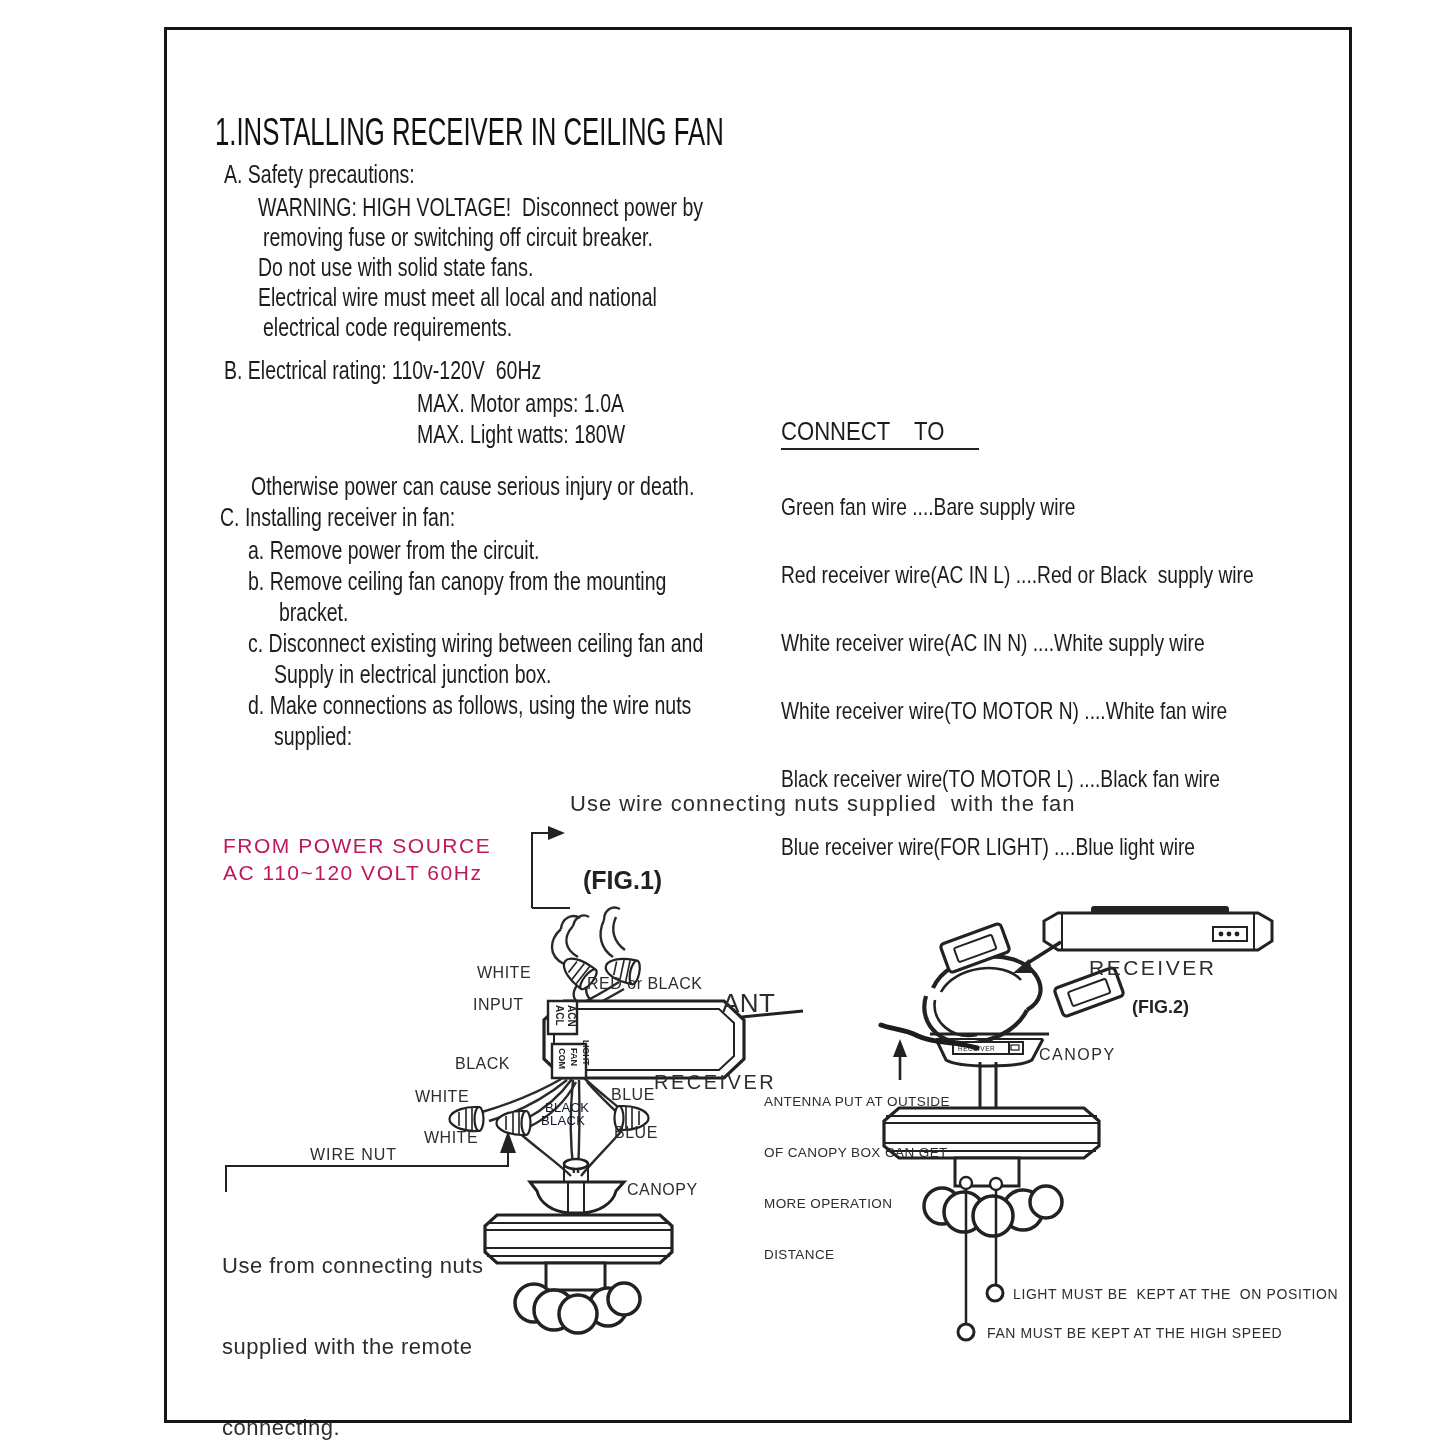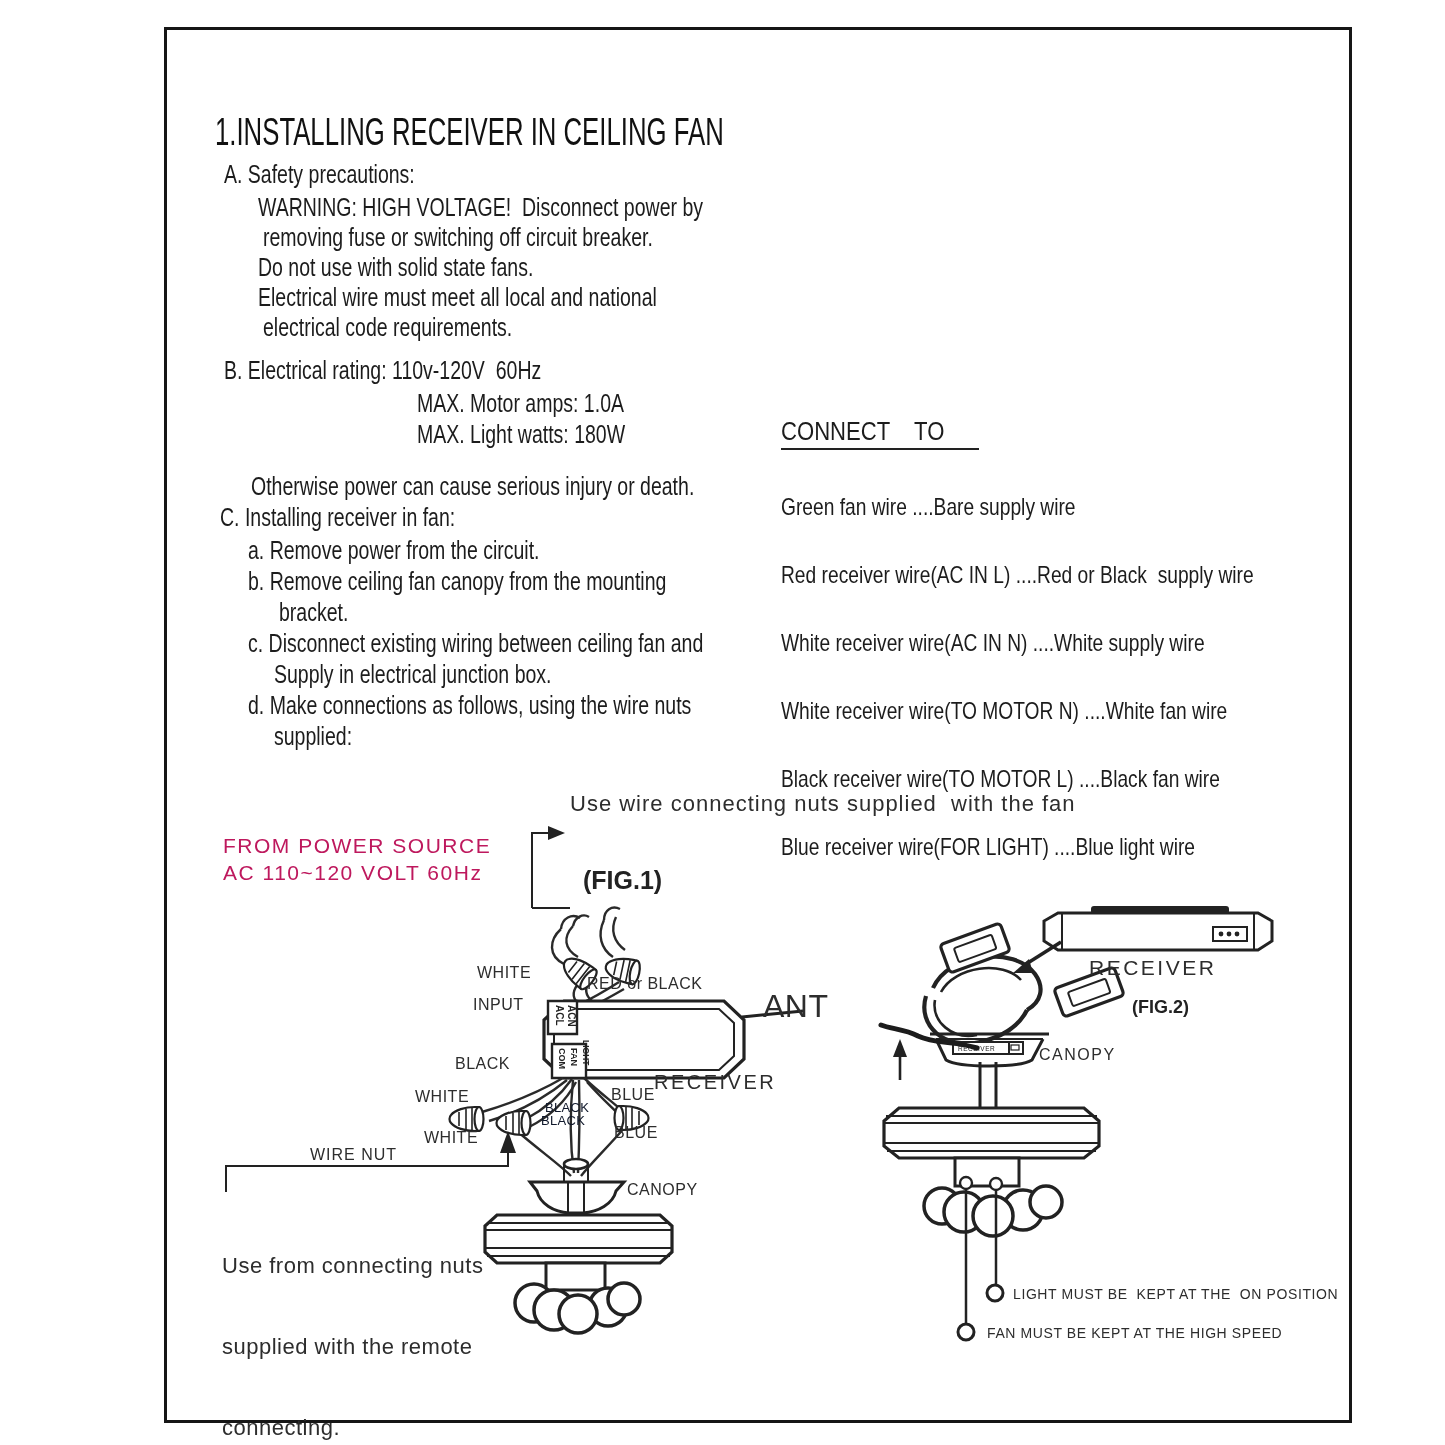--- a/index.html
+++ b/index.html
@@ -227,35 +227,41 @@
   </div>
 
   <div class="abs nt" style="left:543px;top:791px;">Use wire connecting nuts supplied  with the fan</div>
   <div class="abs ps" style="left:196px;top:834px;">FROM POWER SOURCE</div>
   <div class="abs ps" style="left:196px;top:861px;">AC 110~120 VOLT 60Hz</div>
   <div class="abs cap" style="left:556px;top:866px;">(FIG.1)</div>
 
   <div class="abs dl" style="left:450px;top:964px;">WHITE</div>
   <div class="abs dl" style="left:446px;top:996px;">INPUT</div>
   <div class="abs dl" style="left:560px;top:975px;">RED or BLACK</div>
-  <div class="abs dl" style="left:736px;top:988px;font-size:32px;">ANT</div>
+  <div class="abs dl" style="left:695px;top:988px;font-size:26px;">ANT</div>
   <div class="abs dl" style="left:428px;top:1055px;">BLACK</div>
   <div class="abs dl" style="left:388px;top:1088px;">WHITE</div>
   <div class="abs dl" style="left:397px;top:1129px;">WHITE</div>
   <div class="abs dl" style="left:584px;top:1086px;">BLUE</div>
   <div class="abs dl" style="left:587px;top:1124px;">BLUE</div>
   <div class="abs dls" style="left:518px;top:1100px;">BLACK</div>
   <div class="abs dls" style="left:514px;top:1113px;">BLACK</div>
   <div class="abs rcv" style="left:627px;top:1071px;">RECEIVER</div>
   <div class="abs dl" style="left:283px;top:1146px;letter-spacing:1px;">WIRE NUT</div>
   <div class="abs dl" style="left:600px;top:1181px;">CANOPY</div>
   <div class="abs nt2" style="left:195px;top:1198px;">
     <div>Use from connecting nuts</div>
     <div>supplied with the remote</div>
     <div>connecting.</div>
   </div>
 
   <div class="abs rcv" style="left:1062px;top:956px;font-size:21px;">RECEIVER</div>
   <div class="abs cap" style="left:1105px;top:997px;font-size:18px;text-align:right;">(FIG.2)</div>
   <div class="abs dl" style="left:1012px;top:1046px;letter-spacing:1.5px;">CANOPY</div>
+  <div class="abs an" style="left:737px;top:1059px;">
+    <div>ANTENNA PUT AT OUTSIDE</div>
+    <div>OF CANOPY BOX CAN GET</div>
+    <div>MORE OPERATION</div>
+    <div>DISTANCE</div>
+  </div>
   <div class="abs pc" style="left:986px;top:1286px;">LIGHT MUST BE  KEPT AT THE  ON POSITION</div>
   <div class="abs pc" style="left:960px;top:1325px;">FAN MUST BE KEPT AT THE HIGH SPEED</div>
 </div>
 
 </body></html>

